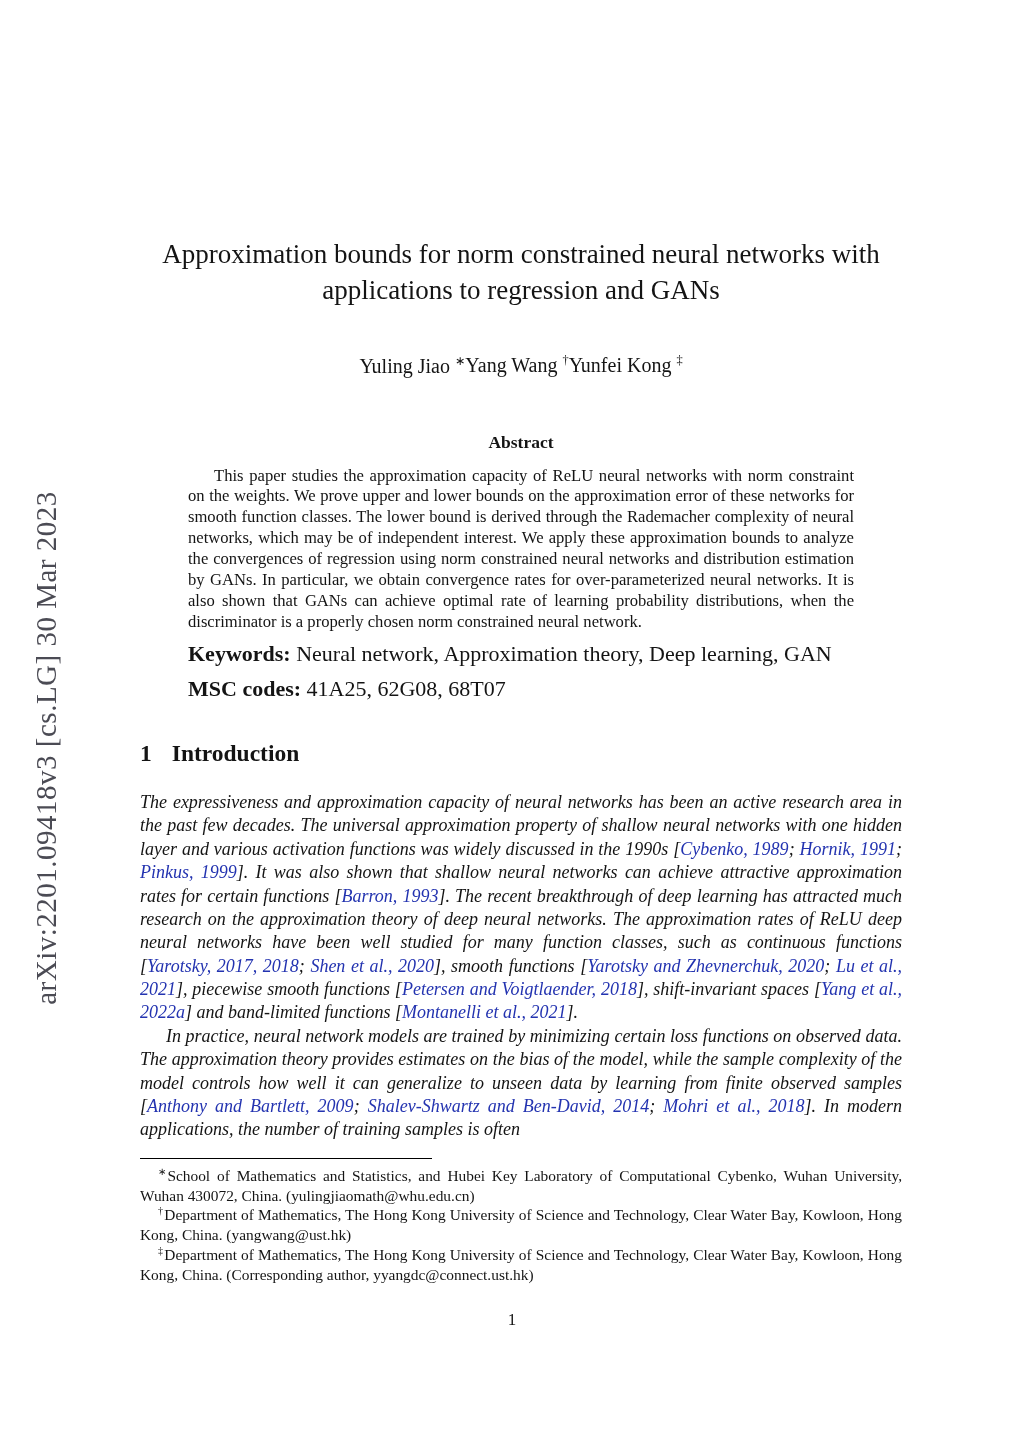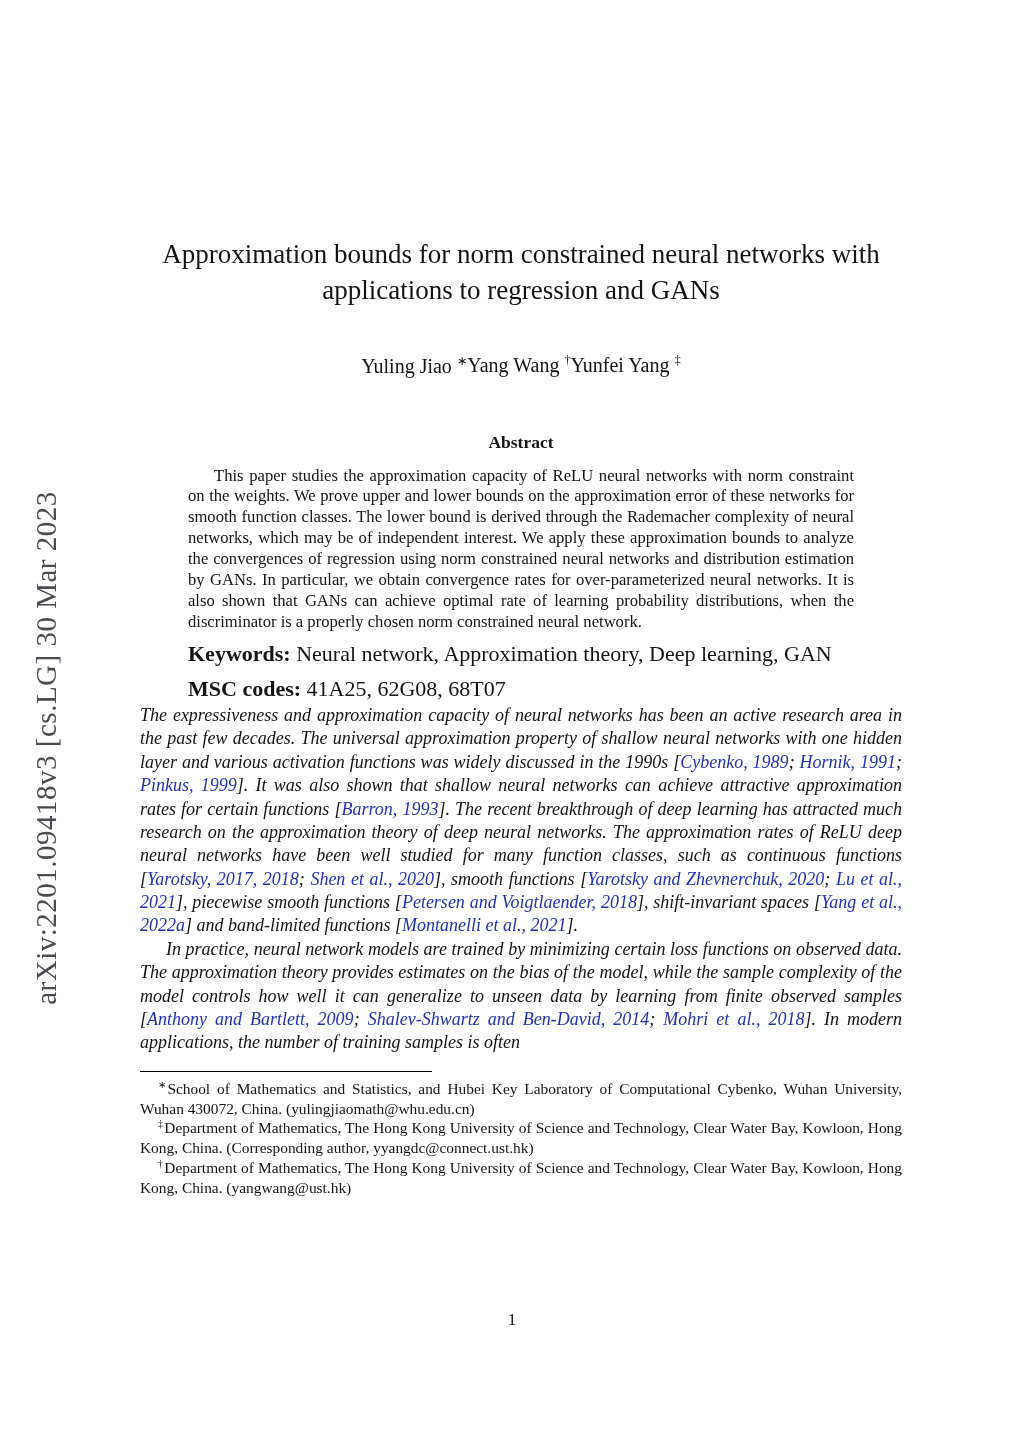--- a/index.html
+++ b/index.html
@@ -86,40 +86,43 @@
     <h1 class="title">Approximation bounds for norm constrained neural networks with applications to regression and GANs</h1>
 
     <div class="authors">
       <span class="author">
         <span>Yuling Jiao</span><sup>∗</sup>
       </span>
       <span class="author">
         <span>Yang Wang</span><sup>†</sup>
       </span>
       <span class="author">
-        <span>Yunfei Yang</span><sup>‡</sup>
+        <span>Yunfei Kong</span><sup>‡</sup>
       </span>
     </div>
 
     <section class="abstract">
       <h2>Abstract</h2>
       <p class="abs-text">This paper studies the approximation capacity of ReLU neural networks with norm constraint on the weights. We prove upper and lower bounds on the approximation error of these networks for smooth function classes. The lower bound is derived through the Rademacher complexity of neural networks, which may be of independent interest. We apply these approximation bounds to analyze the convergences of regression using norm constrained neural networks and distribution estimation by GANs. In particular, we obtain convergence rates for over-parameterized neural networks. It is also shown that GANs can achieve optimal rate of learning probability distributions, when the discriminator is a properly chosen norm constrained neural network.</p>
       <p class="kv"><b>Keywords:</b> <span>Neural network, Approximation theory, Deep learning, GAN</span></p>
       <p class="kv"><b>MSC codes:</b> <span>41A25, 62G08, 68T07</span></p>
     </section>
 
+    <h2 class="section-heading">
+      <span class="sec-num">1</span><span class="sec-title">Introduction</span>
+    </h2>
 
     <p class="body-par"><span>The expressiveness and approximation capacity of neural networks has been an active research area in the past few decades. The universal approximation property of shallow neural networks with one hidden layer and various activation functions was widely discussed in the 1990s [</span><span class="cite">Cybenko, 1989</span><span>; </span><span class="cite">Hornik, 1991</span><span>; </span><span class="cite">Pinkus, 1999</span><span>]. It was also shown that shallow neural networks can achieve attractive approximation rates for certain functions [</span><span class="cite">Barron, 1993</span><span>]. The recent breakthrough of deep learning has attracted much research on the approximation theory of deep neural networks. The approximation rates of ReLU deep neural networks have been well studied for many function classes, such as continuous functions [</span><span class="cite">Yarotsky, 2017, 2018</span><span>; </span><span class="cite">Shen et al., 2020</span><span>], smooth functions [</span><span class="cite">Yarotsky and Zhevnerchuk, 2020</span><span>; </span><span class="cite">Lu et al., 2021</span><span>], piecewise smooth functions [</span><span class="cite">Petersen and Voigtlaender, 2018</span><span>], shift-invariant spaces [</span><span class="cite">Yang et al., 2022a</span><span>] and band-limited functions [</span><span class="cite">Montanelli et al., 2021</span><span>].</span></p>
     <p class="body-par indent"><span>In practice, neural network models are trained by minimizing certain loss functions on observed data. The approximation theory provides estimates on the bias of the model, while the sample complexity of the model controls how well it can generalize to unseen data by learning from finite observed samples [</span><span class="cite">Anthony and Bartlett, 2009</span><span>; </span><span class="cite">Shalev-Shwartz and Ben-David, 2014</span><span>; </span><span class="cite">Mohri et al., 2018</span><span>]. In modern applications, the number of training samples is often</span></p>
 
     <hr class="footnote-rule">
 
     <div class="footnotes">
       <p><sup>∗</sup><span>School of Mathematics and Statistics, and Hubei Key Laboratory of Computational Cybenko, Wuhan University, Wuhan 430072, China. (yulingjiaomath@whu.edu.cn)</span></p>
+      <p><sup>†</sup><span>Department of Mathematics, The Hong Kong University of Science and Technology, Clear Water Bay, Kowloon, Hong Kong, China. (yangwang@ust.hk)</span></p>
       <p><sup>‡</sup><span>Department of Mathematics, The Hong Kong University of Science and Technology, Clear Water Bay, Kowloon, Hong Kong, China. (Corresponding author, yyangdc@connect.ust.hk)</span></p>
-      <p><sup>†</sup><span>Department of Mathematics, The Hong Kong University of Science and Technology, Clear Water Bay, Kowloon, Hong Kong, China. (yangwang@ust.hk)</span></p>
     </div>
 
   </main>
 
   <div class="page-number">1</div>
 
 </div>
 
 </body></html>

